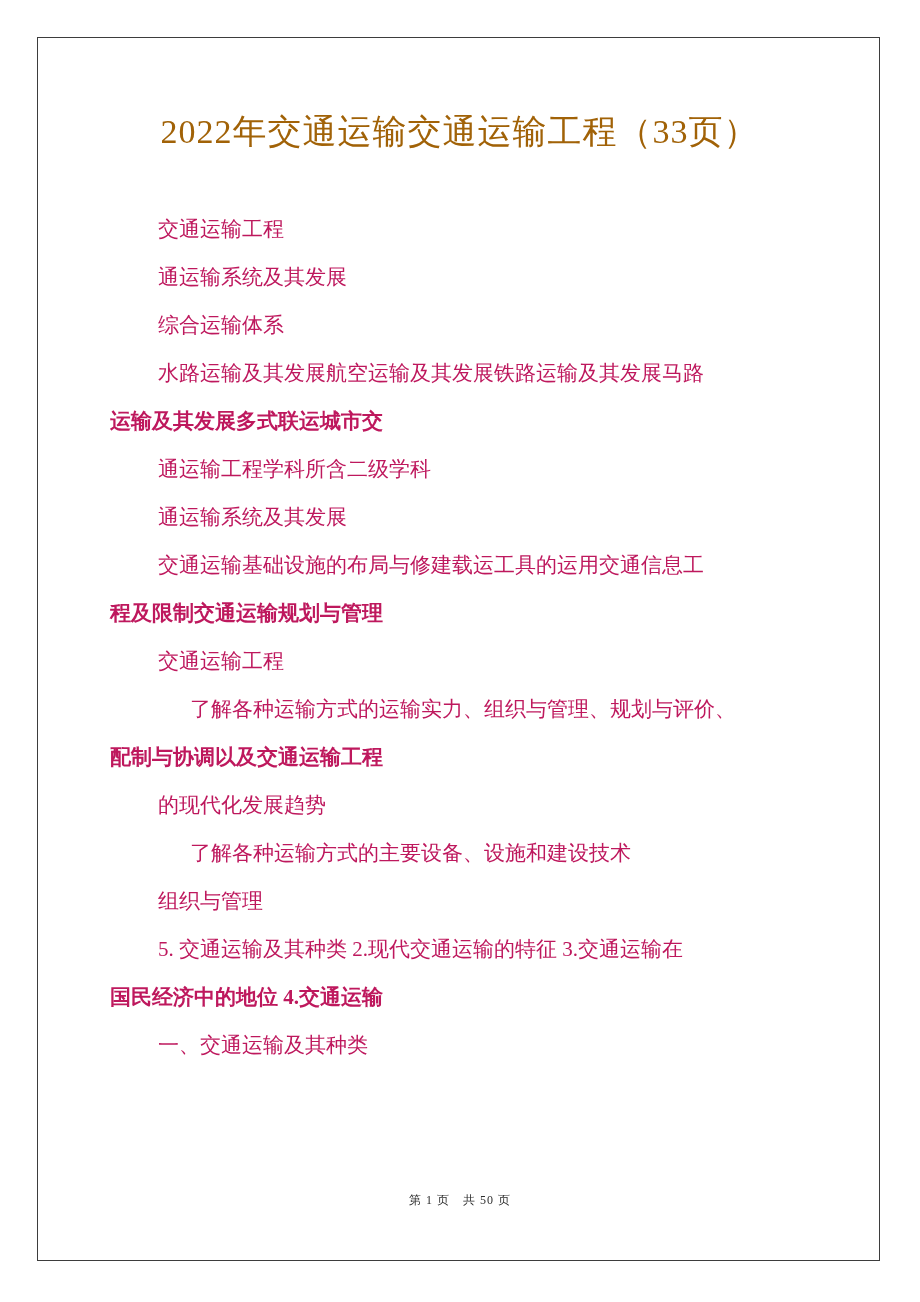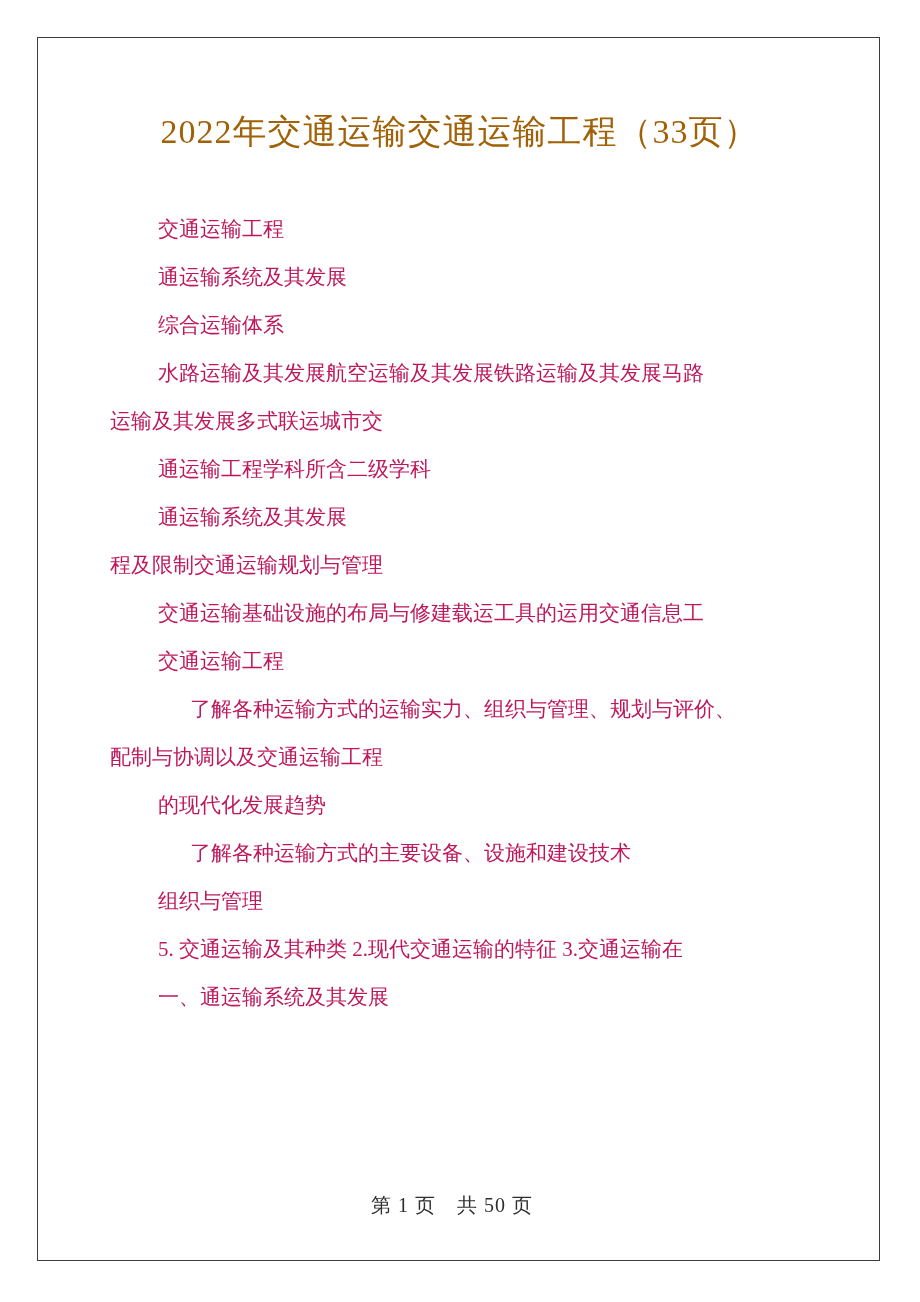--- a/index.html
+++ b/index.html
@@ -43,54 +43,55 @@
     top: 205px;
     width: 708px;
   }
   .ln {
     height: 48px;
     line-height: 48px;
     font-size: 21px;
     white-space: nowrap;
     color: #be185d;
   }
-  .ind-none { padding-left: 0; }
+  .ind-none { padding-left: 0; font-weight: bold; }
   .ind-para { padding-left: 48px; }
   .ind-big  { padding-left: 80px; }
   .page-footer {
     position: absolute;
-    left: 0;
+    left: 8px;
     top: 1192px;
     width: 904px;
     text-align: center;
-    font-size: 20px;
+    font-size: 12px;
     letter-spacing: 1px;
     color: #2e2e2e;
   }
 </style>
 </head>
 <body>
 
 <div class="page-border"></div>
 
 <div class="doc-title">2022年交通运输交通运输工程（33页）</div>
 
 <div class="body-lines">
   <div class="ln ind-para">交通运输工程</div>
   <div class="ln ind-para">通运输系统及其发展</div>
   <div class="ln ind-para">综合运输体系</div>
   <div class="ln ind-para">水路运输及其发展航空运输及其发展铁路运输及其发展马路</div>
   <div class="ln ind-none">运输及其发展多式联运城市交</div>
   <div class="ln ind-para">通运输工程学科所含二级学科</div>
   <div class="ln ind-para">通运输系统及其发展</div>
+  <div class="ln ind-para">交通运输基础设施的布局与修建载运工具的运用交通信息工</div>
   <div class="ln ind-none">程及限制交通运输规划与管理</div>
-  <div class="ln ind-para">交通运输基础设施的布局与修建载运工具的运用交通信息工</div>
   <div class="ln ind-para">交通运输工程</div>
   <div class="ln ind-big">了解各种运输方式的运输实力、组织与管理、规划与评价、</div>
   <div class="ln ind-none">配制与协调以及交通运输工程</div>
   <div class="ln ind-para">的现代化发展趋势</div>
   <div class="ln ind-big">了解各种运输方式的主要设备、设施和建设技术</div>
   <div class="ln ind-para">组织与管理</div>
   <div class="ln ind-para">5. 交通运输及其种类 2.现代交通运输的特征 3.交通运输在</div>
-  <div class="ln ind-para">一、通运输系统及其发展</div>
+  <div class="ln ind-none">国民经济中的地位 4.交通运输</div>
+  <div class="ln ind-para">一、交通运输及其种类</div>
 </div>
 
 <div class="page-footer">第 1 页　共 50 页</div>
 
 </body></html>

